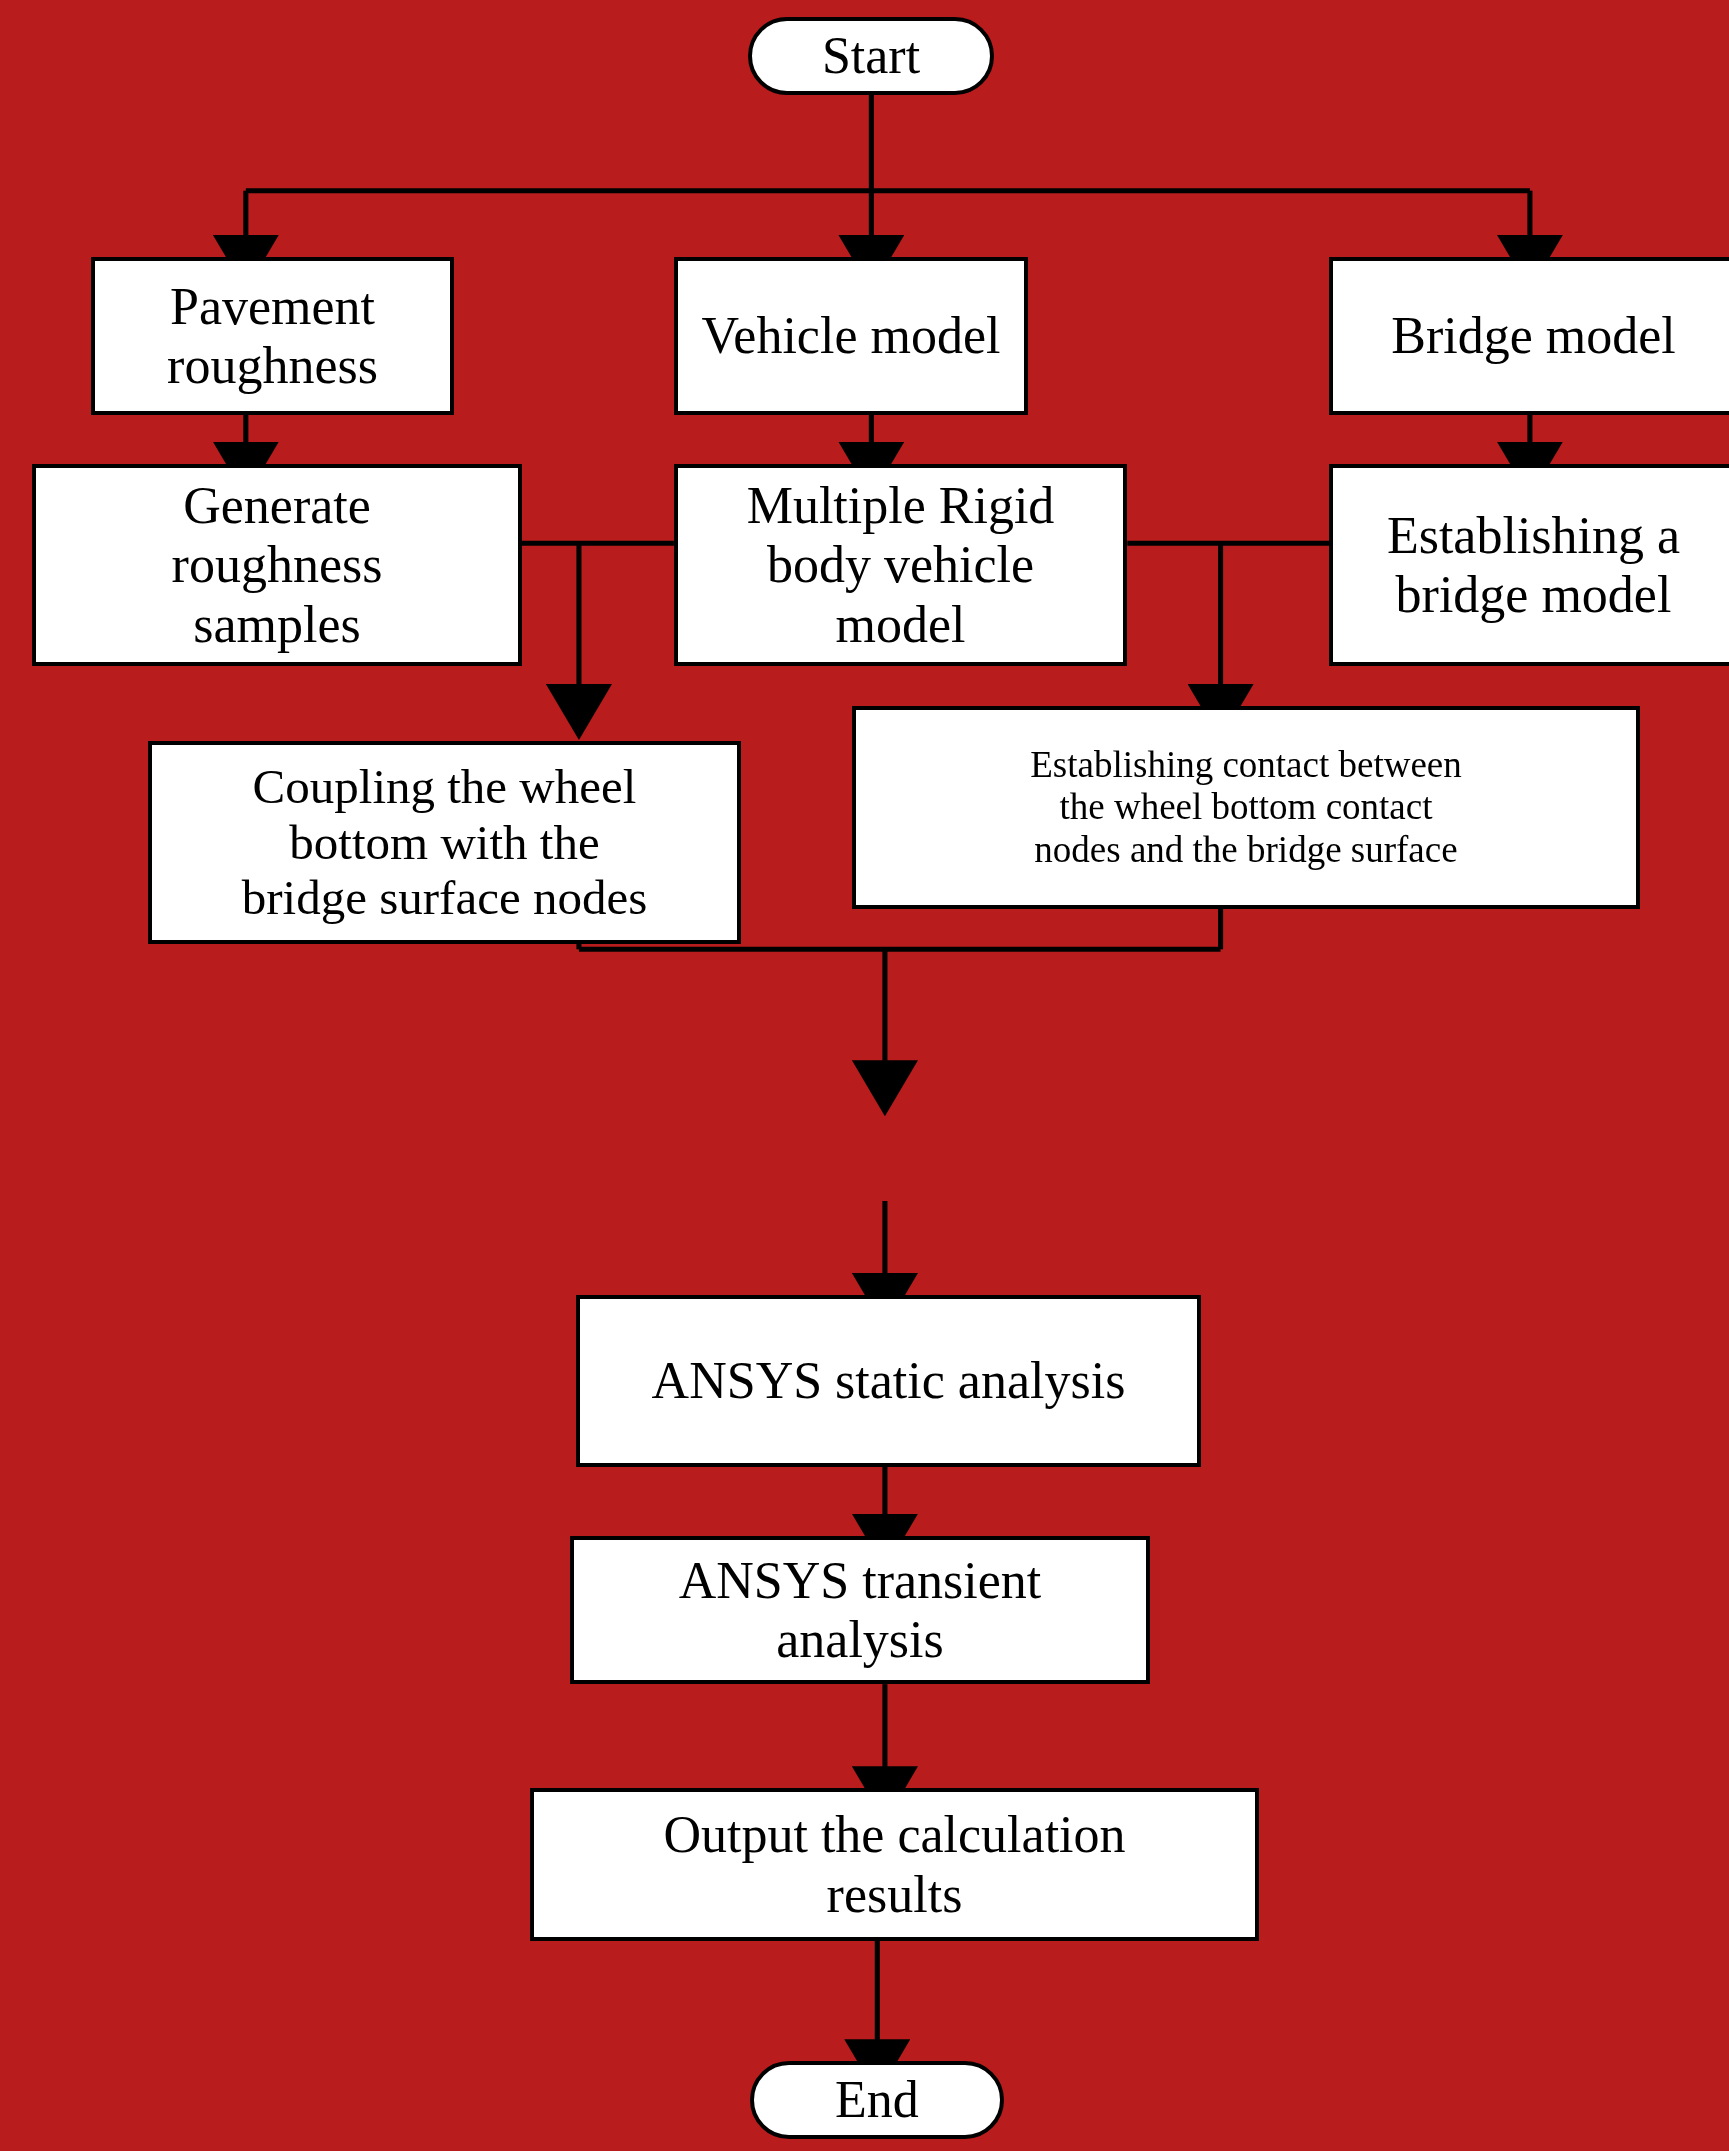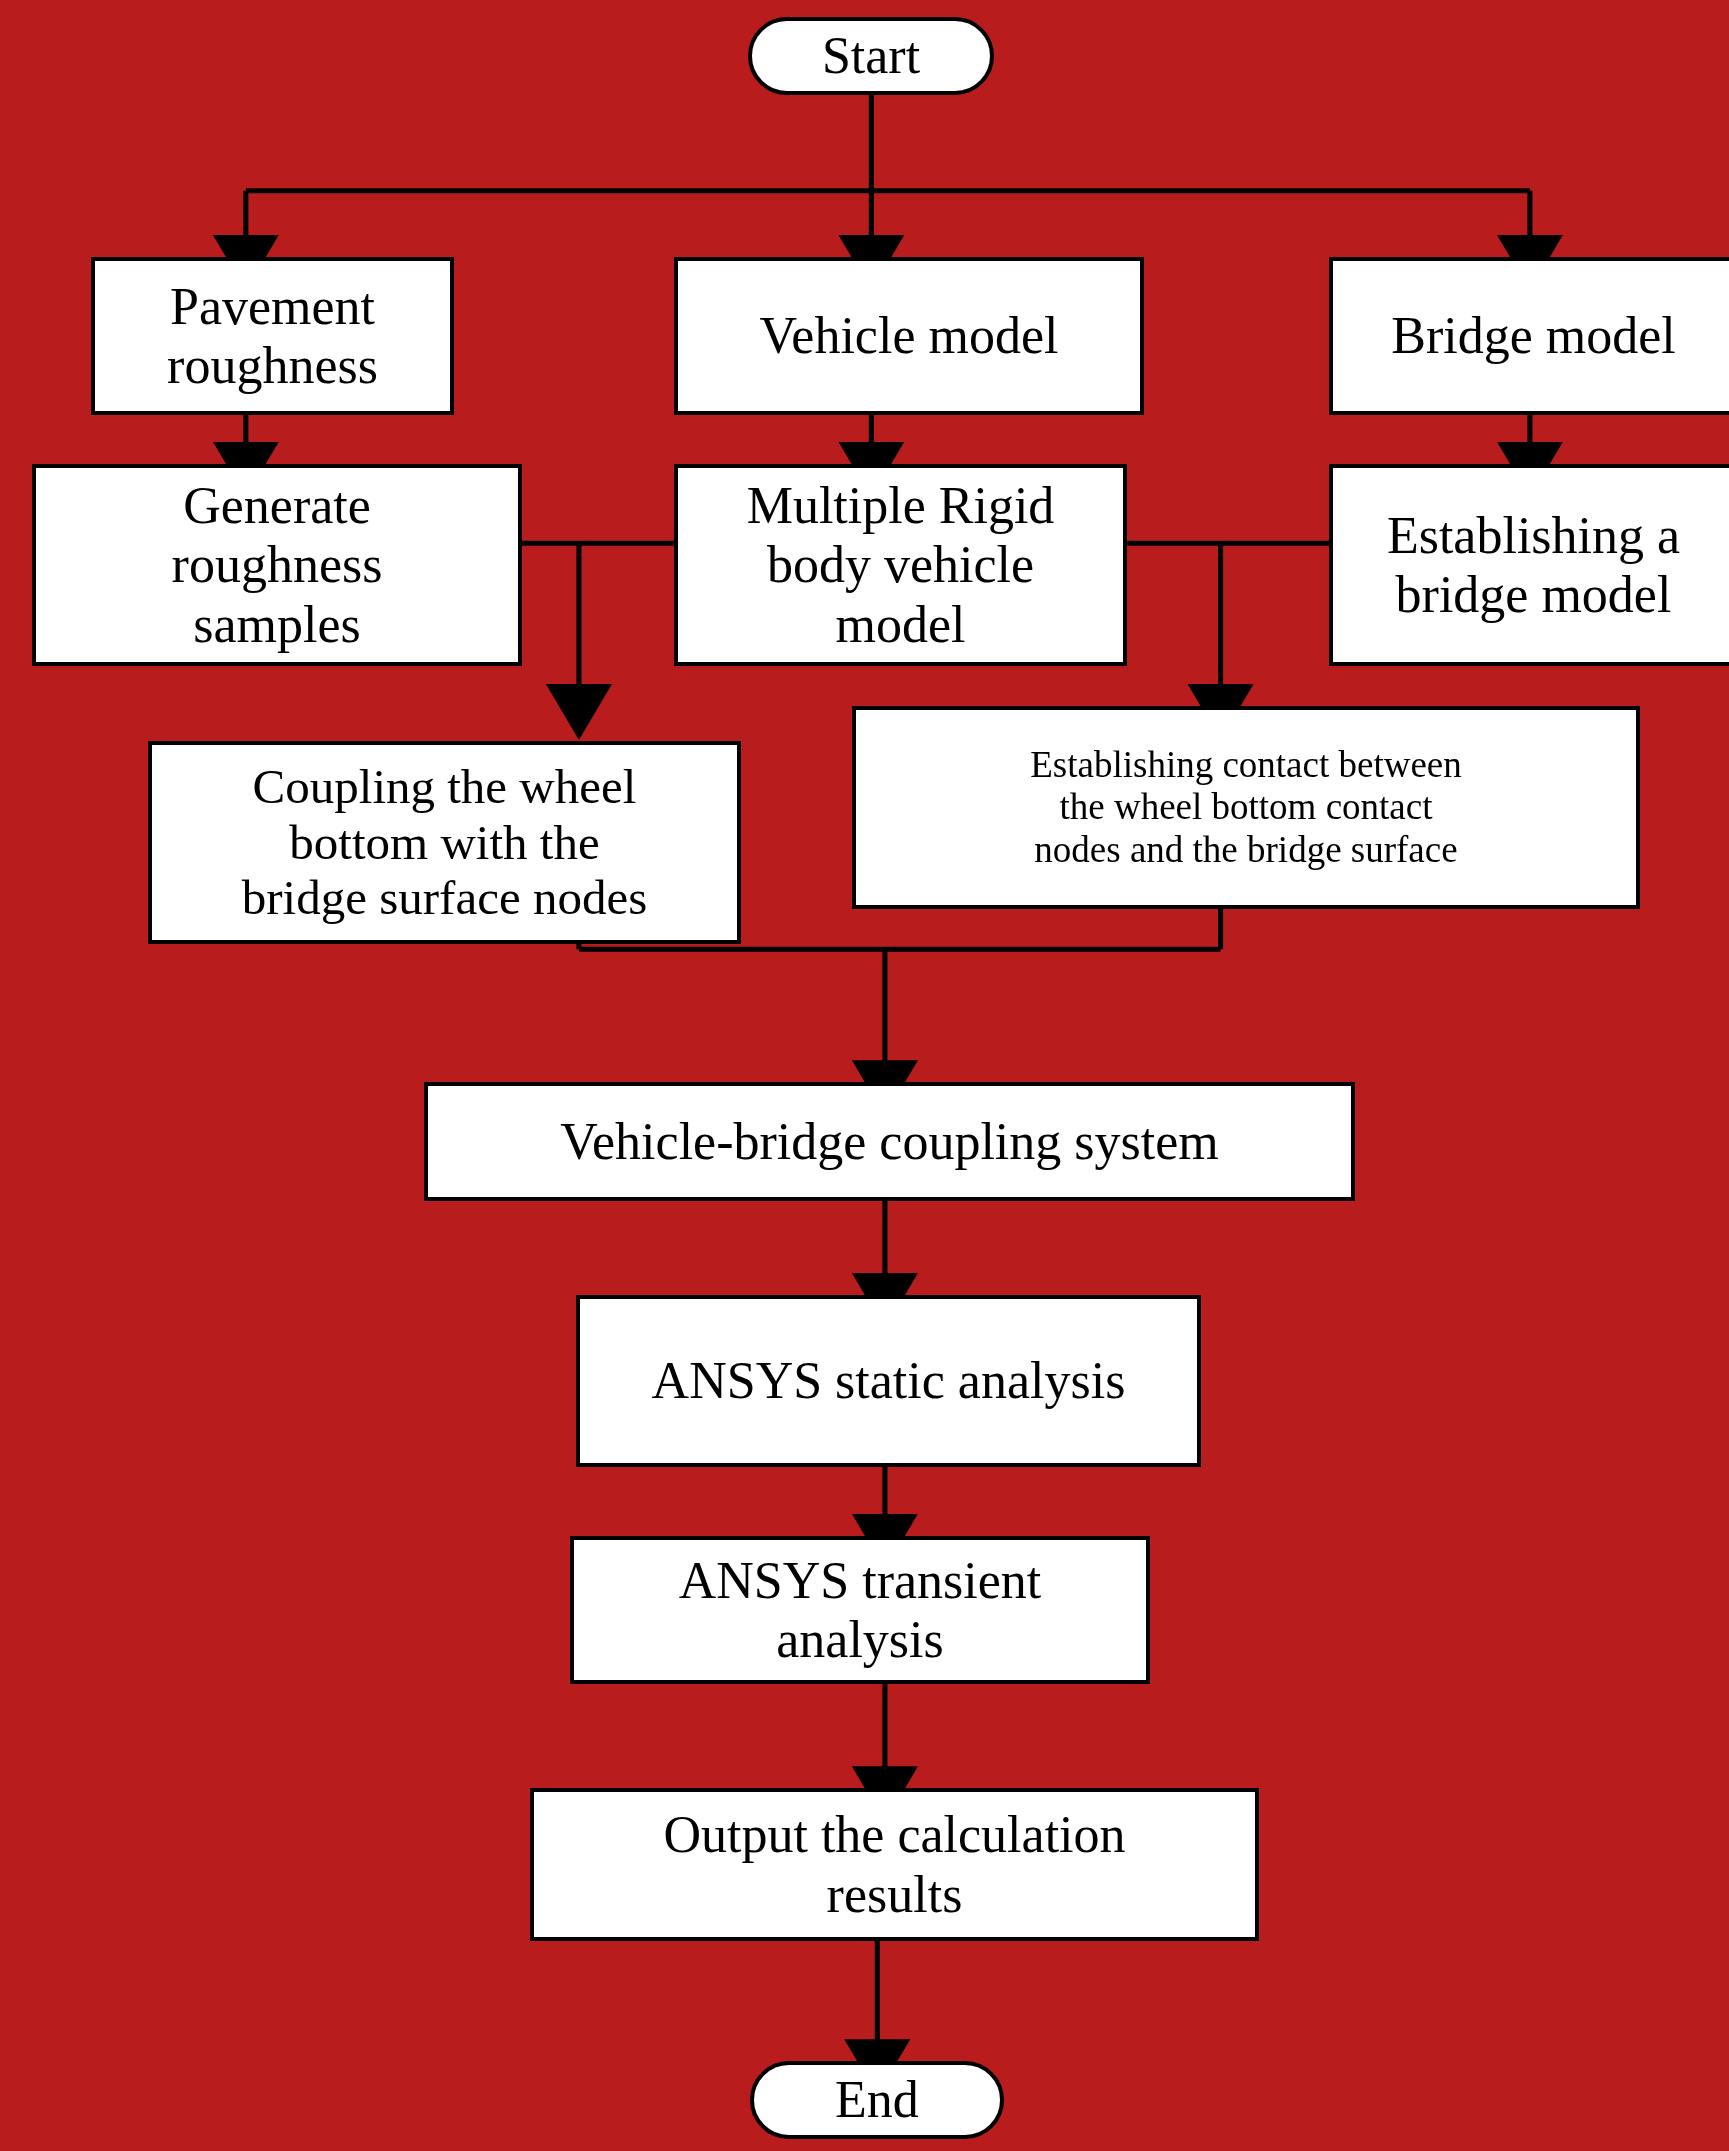--- a/index.html
+++ b/index.html
@@ -87,21 +87,21 @@
       <line x1="1044" y1="1987" x2="1044" y2="2090" marker-end="url(#ah)"></line>
       <line x1="1035" y1="2290" x2="1035" y2="2412" marker-end="url(#ah)"></line>
     </g>
   </svg>
 
   <div class="node terminal fs-big" style="left:748px; top:17px; width:246px; height:78px;">Start</div>
 
   <div class="node fs-big" style="left:91px; top:257px; width:363px; height:158px;">Pavement
 roughness</div>
 
-  <div class="node fs-big" style="left:674px; top:257px; width:470px; height:158px;">Vehicle model</div>
+  <div class="node fs-big" style="left:674px; top:257px; width:354px; height:158px;">Vehicle model</div>
 
   <div class="node fs-big" style="left:1329px; top:257px; width:409px; height:158px;">Bridge model</div>
 
   <div class="node fs-big" style="left:32px; top:464px; width:490px; height:202px;">Generate
 roughness
 samples</div>
 
   <div class="node fs-big" style="left:674px; top:464px; width:453px; height:202px;">Multiple Rigid
 body vehicle
 model</div>
@@ -110,21 +110,20 @@
 bridge model</div>
 
   <div class="node fs-mid" style="left:148px; top:706px; width:593px; height:203px;margin-top:35px;">Coupling the wheel
 bottom with the
 bridge surface nodes</div>
 
   <div class="node fs-small" style="left:852px; top:706px; width:788px; height:203px;">Establishing contact between
 the wheel bottom contact
 nodes and the bridge surface</div>
 
-  <div class="node fs-big" style="left:424px; top:1082px; width:931px; height:119px;">Vehicle-bridge coupling system</div>
 
   <div class="node fs-big" style="left:576px; top:1295px; width:625px; height:172px;">ANSYS static analysis</div>
 
   <div class="node fs-big" style="left:570px; top:1536px; width:580px; height:148px;">ANSYS transient
 analysis</div>
 
   <div class="node fs-big" style="left:530px; top:1788px; width:729px; height:153px;">Output the calculation
 results</div>
 
   <div class="node terminal fs-big" style="left:750px; top:2061px; width:254px; height:78px;">End</div>

